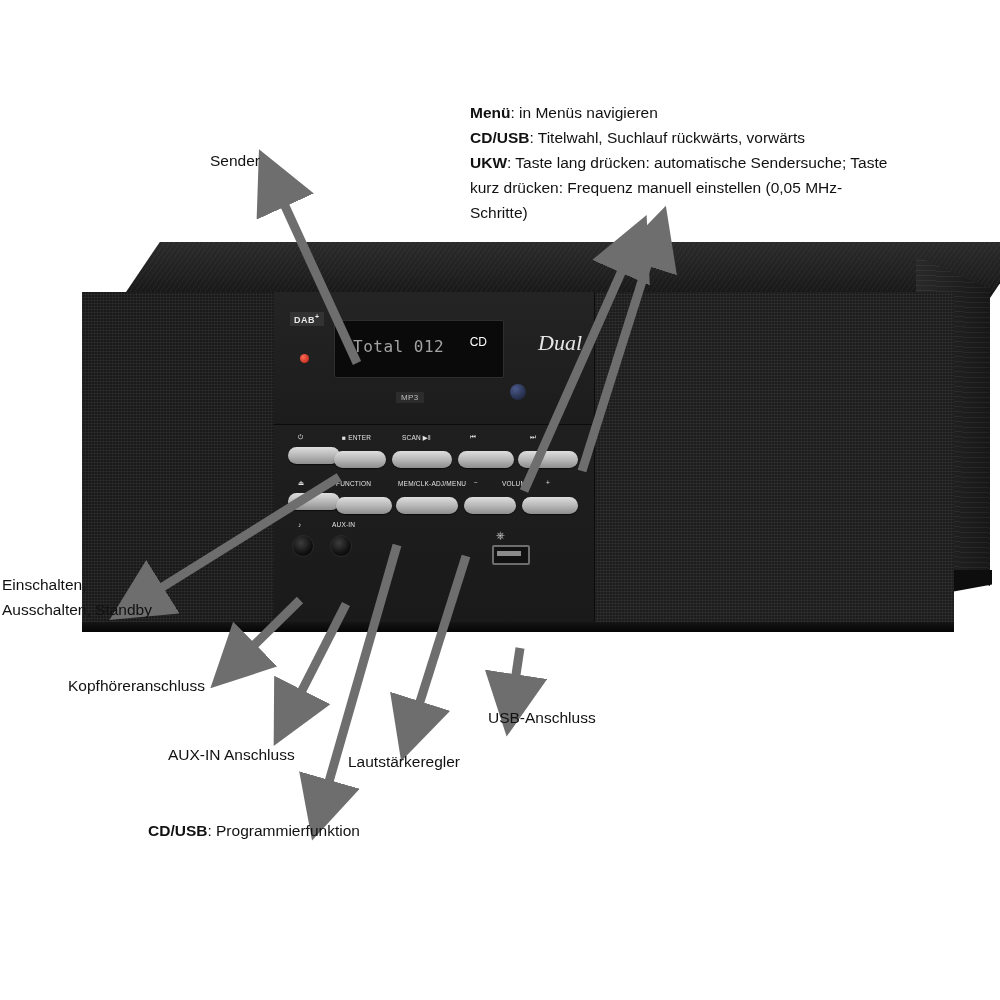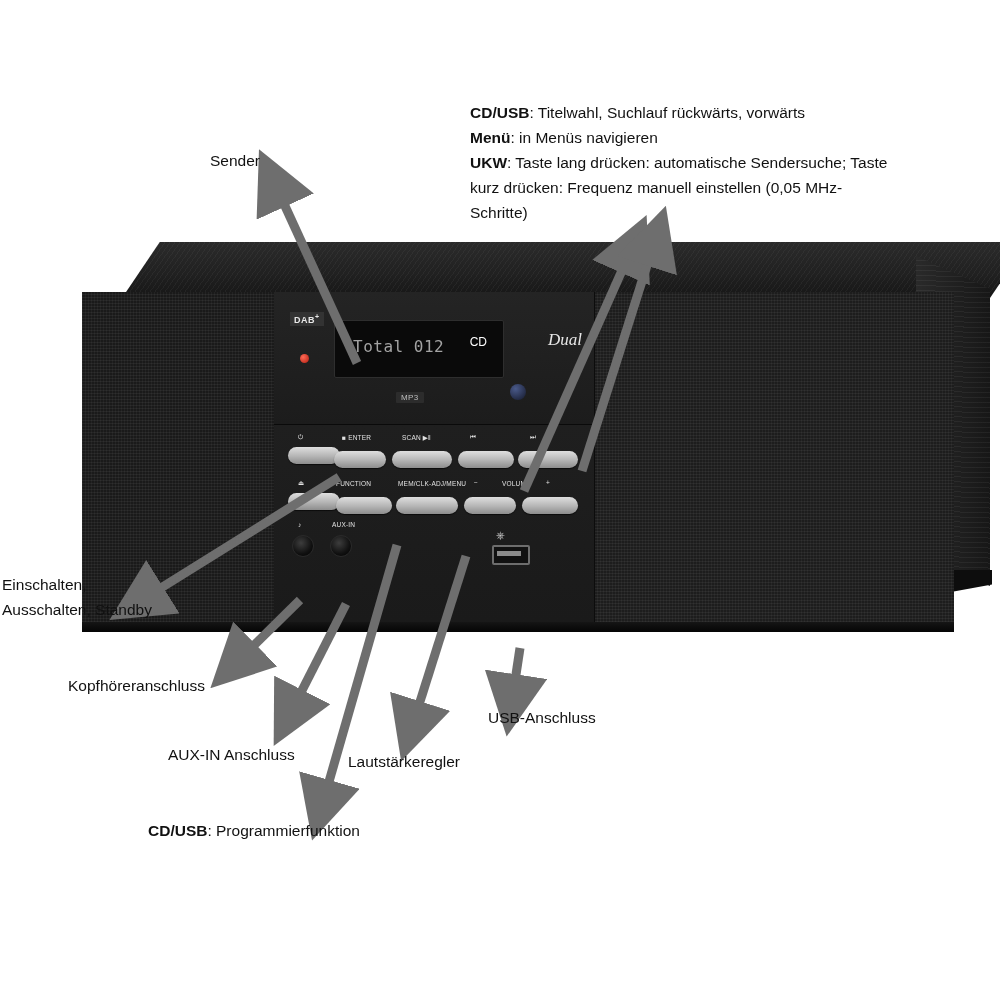--- a/index.html
+++ b/index.html
@@ -153,21 +153,21 @@
     background: #333;
     padding: 1px 4px;
     letter-spacing: 0.5px;
   }
   .dab-logo sup { font-size: 7px; }
   .brand {
     position: absolute;
     right: 12px; top: 38px;
     color: #e6e6e6;
     font-family: "Liberation Serif", serif;
-    font-size: 17px;
+    font-size: 22px;
     font-style: italic;
   }
   .power-led {
     position: absolute;
     left: 26px; top: 62px;
     width: 9px; height: 9px;
     border-radius: 50%;
     background: radial-gradient(circle at 35% 35%, #ff6a55, #b01c10);
   }
   .mp3-badge {
@@ -332,22 +332,22 @@
 
       <path d="M520,648 L512,701"></path>
 
       <path d="M397,545 L322,806"></path>
     </g>
   </svg>
 
   <div class="ann" style="left:210px; top:148px;">Sender</div>
 
   <div class="ann wrap" style="left:470px; top:100px; width:420px;">
+    <div><b>Menü</b><span>: in Menüs navigieren</span></div>
     <div><b>CD/USB</b><span>: Titelwahl, Suchlauf rückwärts, vorwärts</span></div>
-    <div><b>Menü</b><span>: in Menüs navigieren</span></div>
     <div><b>UKW</b><span>: Taste lang drücken: automatische Sendersuche; Taste kurz drücken: Frequenz manuell einstellen (0,05 MHz-Schritte)</span></div>
   </div>
 
   <div class="ann" style="left:2px; top:572px;">
     <div>Einschalten,</div>
     <div>Ausschalten, Standby</div>
   </div>
 
   <div class="ann" style="left:68px; top:673px;">Kopfhöreranschluss</div>
   <div class="ann" style="left:168px; top:742px;">AUX-IN Anschluss</div>

